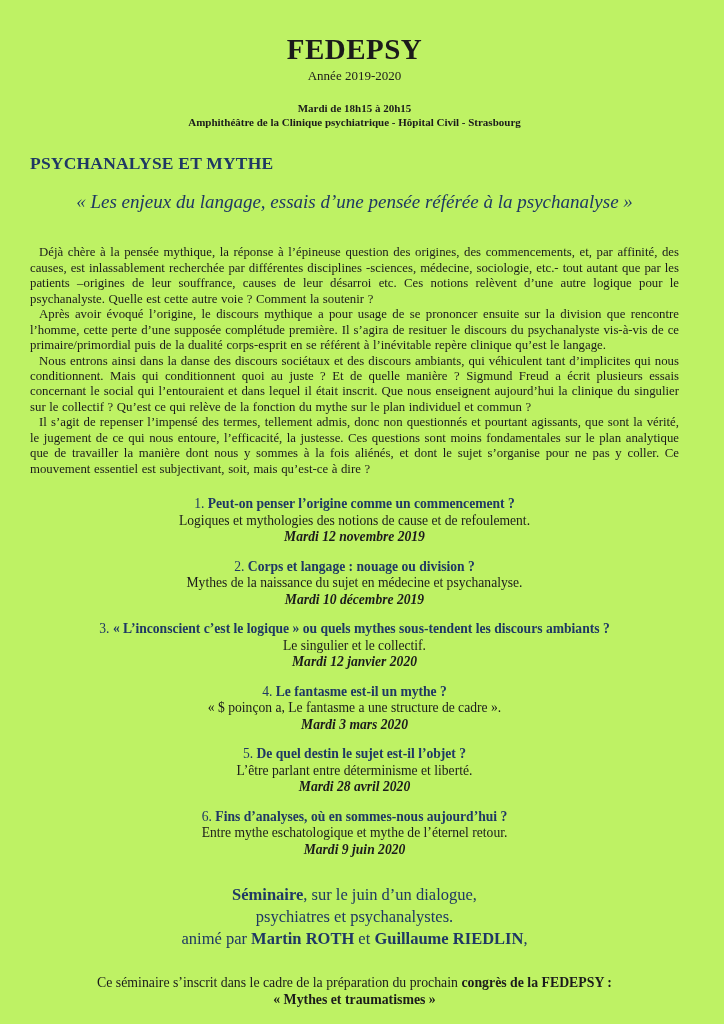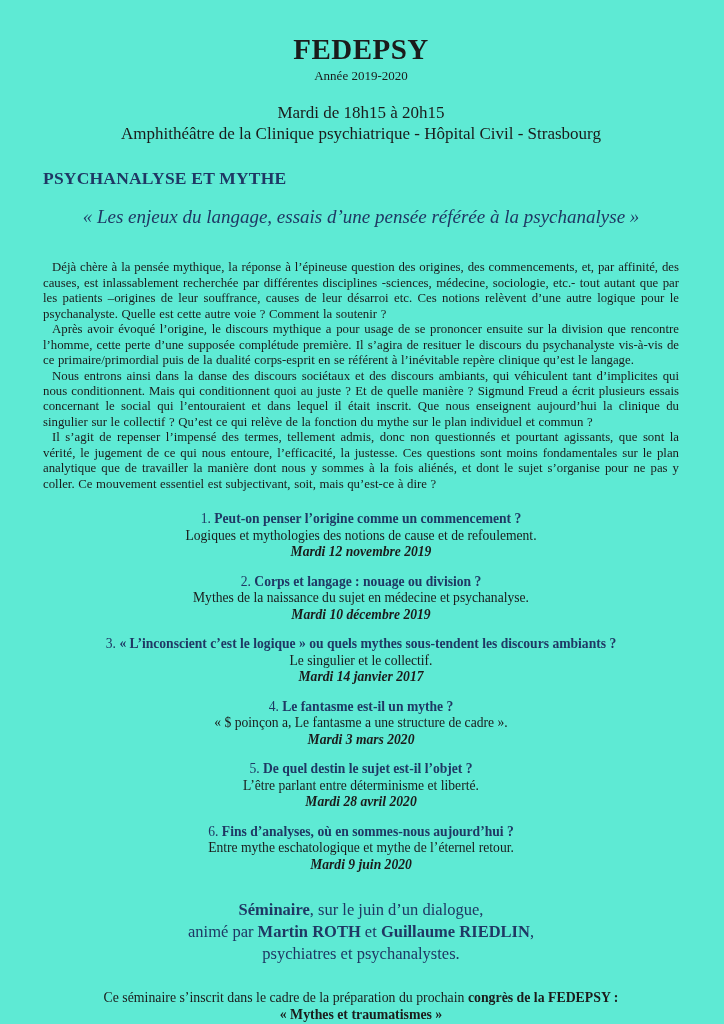--- a/index.html
+++ b/index.html
@@ -5,23 +5,23 @@
   html, body {
     margin: 0;
     padding: 0;
     background: #ffffff;
   }
   .page {
     position: relative;
     width: 724px;
     height: 1024px;
     margin: 0 auto;
-    background: #5eead4;
+    background: #bef264;
     box-sizing: border-box;
-    padding: 34px 45px 20px 43px;
+    padding: 34px 45px 20px 30px;
     font-family: "Liberation Serif", "DejaVu Serif", serif;
     color: #1b1b1b;
     overflow: hidden;
   }
   
   .header { text-align: center; }
   .org-title {
     margin: 0;
     font-size: 29px;
     font-weight: bold;
@@ -31,22 +31,22 @@
   .org-year {
     font-size: 13px;
     font-weight: normal;
     margin-top: 2px;
   }
   .schedule-block {
     margin-top: 18px;
     text-align: center;
   }
   .schedule, .location {
-    font-size: 17px;
-    font-weight: normal;
+    font-size: 11px;
+    font-weight: bold;
     line-height: 1.25;
   }
   
   .doc-title {
     margin: 24px 0 0 0;
     text-align: left;
     font-size: 17.5px;
     font-weight: bold;
     color: var(--accent);
     letter-spacing: 0.2px;
@@ -147,21 +147,21 @@
 
     <section class="session">
       <div class="s-title"><span>2.</span> <strong>Corps et langage : nouage ou division ?</strong></div>
       <div class="s-desc">Mythes de la naissance du sujet en médecine et psychanalyse.</div>
       <div class="s-date">Mardi 10 décembre 2019</div>
     </section>
 
     <section class="session">
       <div class="s-title"><span>3.</span> <strong>« L’inconscient c’est le logique » ou quels mythes sous-tendent les discours ambiants ?</strong></div>
       <div class="s-desc">Le singulier et le collectif.</div>
-      <div class="s-date">Mardi 14 janvier 2017</div>
+      <div class="s-date">Mardi 12 janvier 2020</div>
     </section>
 
     <section class="session">
       <div class="s-title"><span>4.</span> <strong>Le fantasme est-il un mythe ?</strong></div>
       <div class="s-desc">« $ poinçon a, Le fantasme a une structure de cadre ».</div>
       <div class="s-date">Mardi 3 mars 2020</div>
     </section>
 
     <section class="session">
       <div class="s-title"><span>5.</span> <strong>De quel destin le sujet est-il l’objet ?</strong></div>
@@ -172,22 +172,22 @@
     <section class="session">
       <div class="s-title"><span>6.</span> <strong>Fins d’analyses, où en sommes-nous aujourd’hui ?</strong></div>
       <div class="s-desc">Entre mythe eschatologique et mythe de l’éternel retour.</div>
       <div class="s-date">Mardi 9 juin 2020</div>
     </section>
 
   </div>
 
   <div class="seminaire">
     <div><strong>Séminaire</strong><span>, sur le juin d’un dialogue,</span></div>
+    <div>psychiatres et psychanalystes.</div>
     <div><span>animé par </span><strong>Martin ROTH</strong><span> et </span><strong>Guillaume RIEDLIN</strong><span>,</span></div>
-    <div>psychiatres et psychanalystes.</div>
   </div>
 
   <div class="congress">
     <div><span>Ce séminaire s’inscrit dans le cadre de la préparation du prochain </span><strong>congrès de la FEDEPSY :</strong></div>
     <div class="c-line2">« Mythes et traumatismes »</div>
   </div>
 
 </div>
 
 </body></html>

